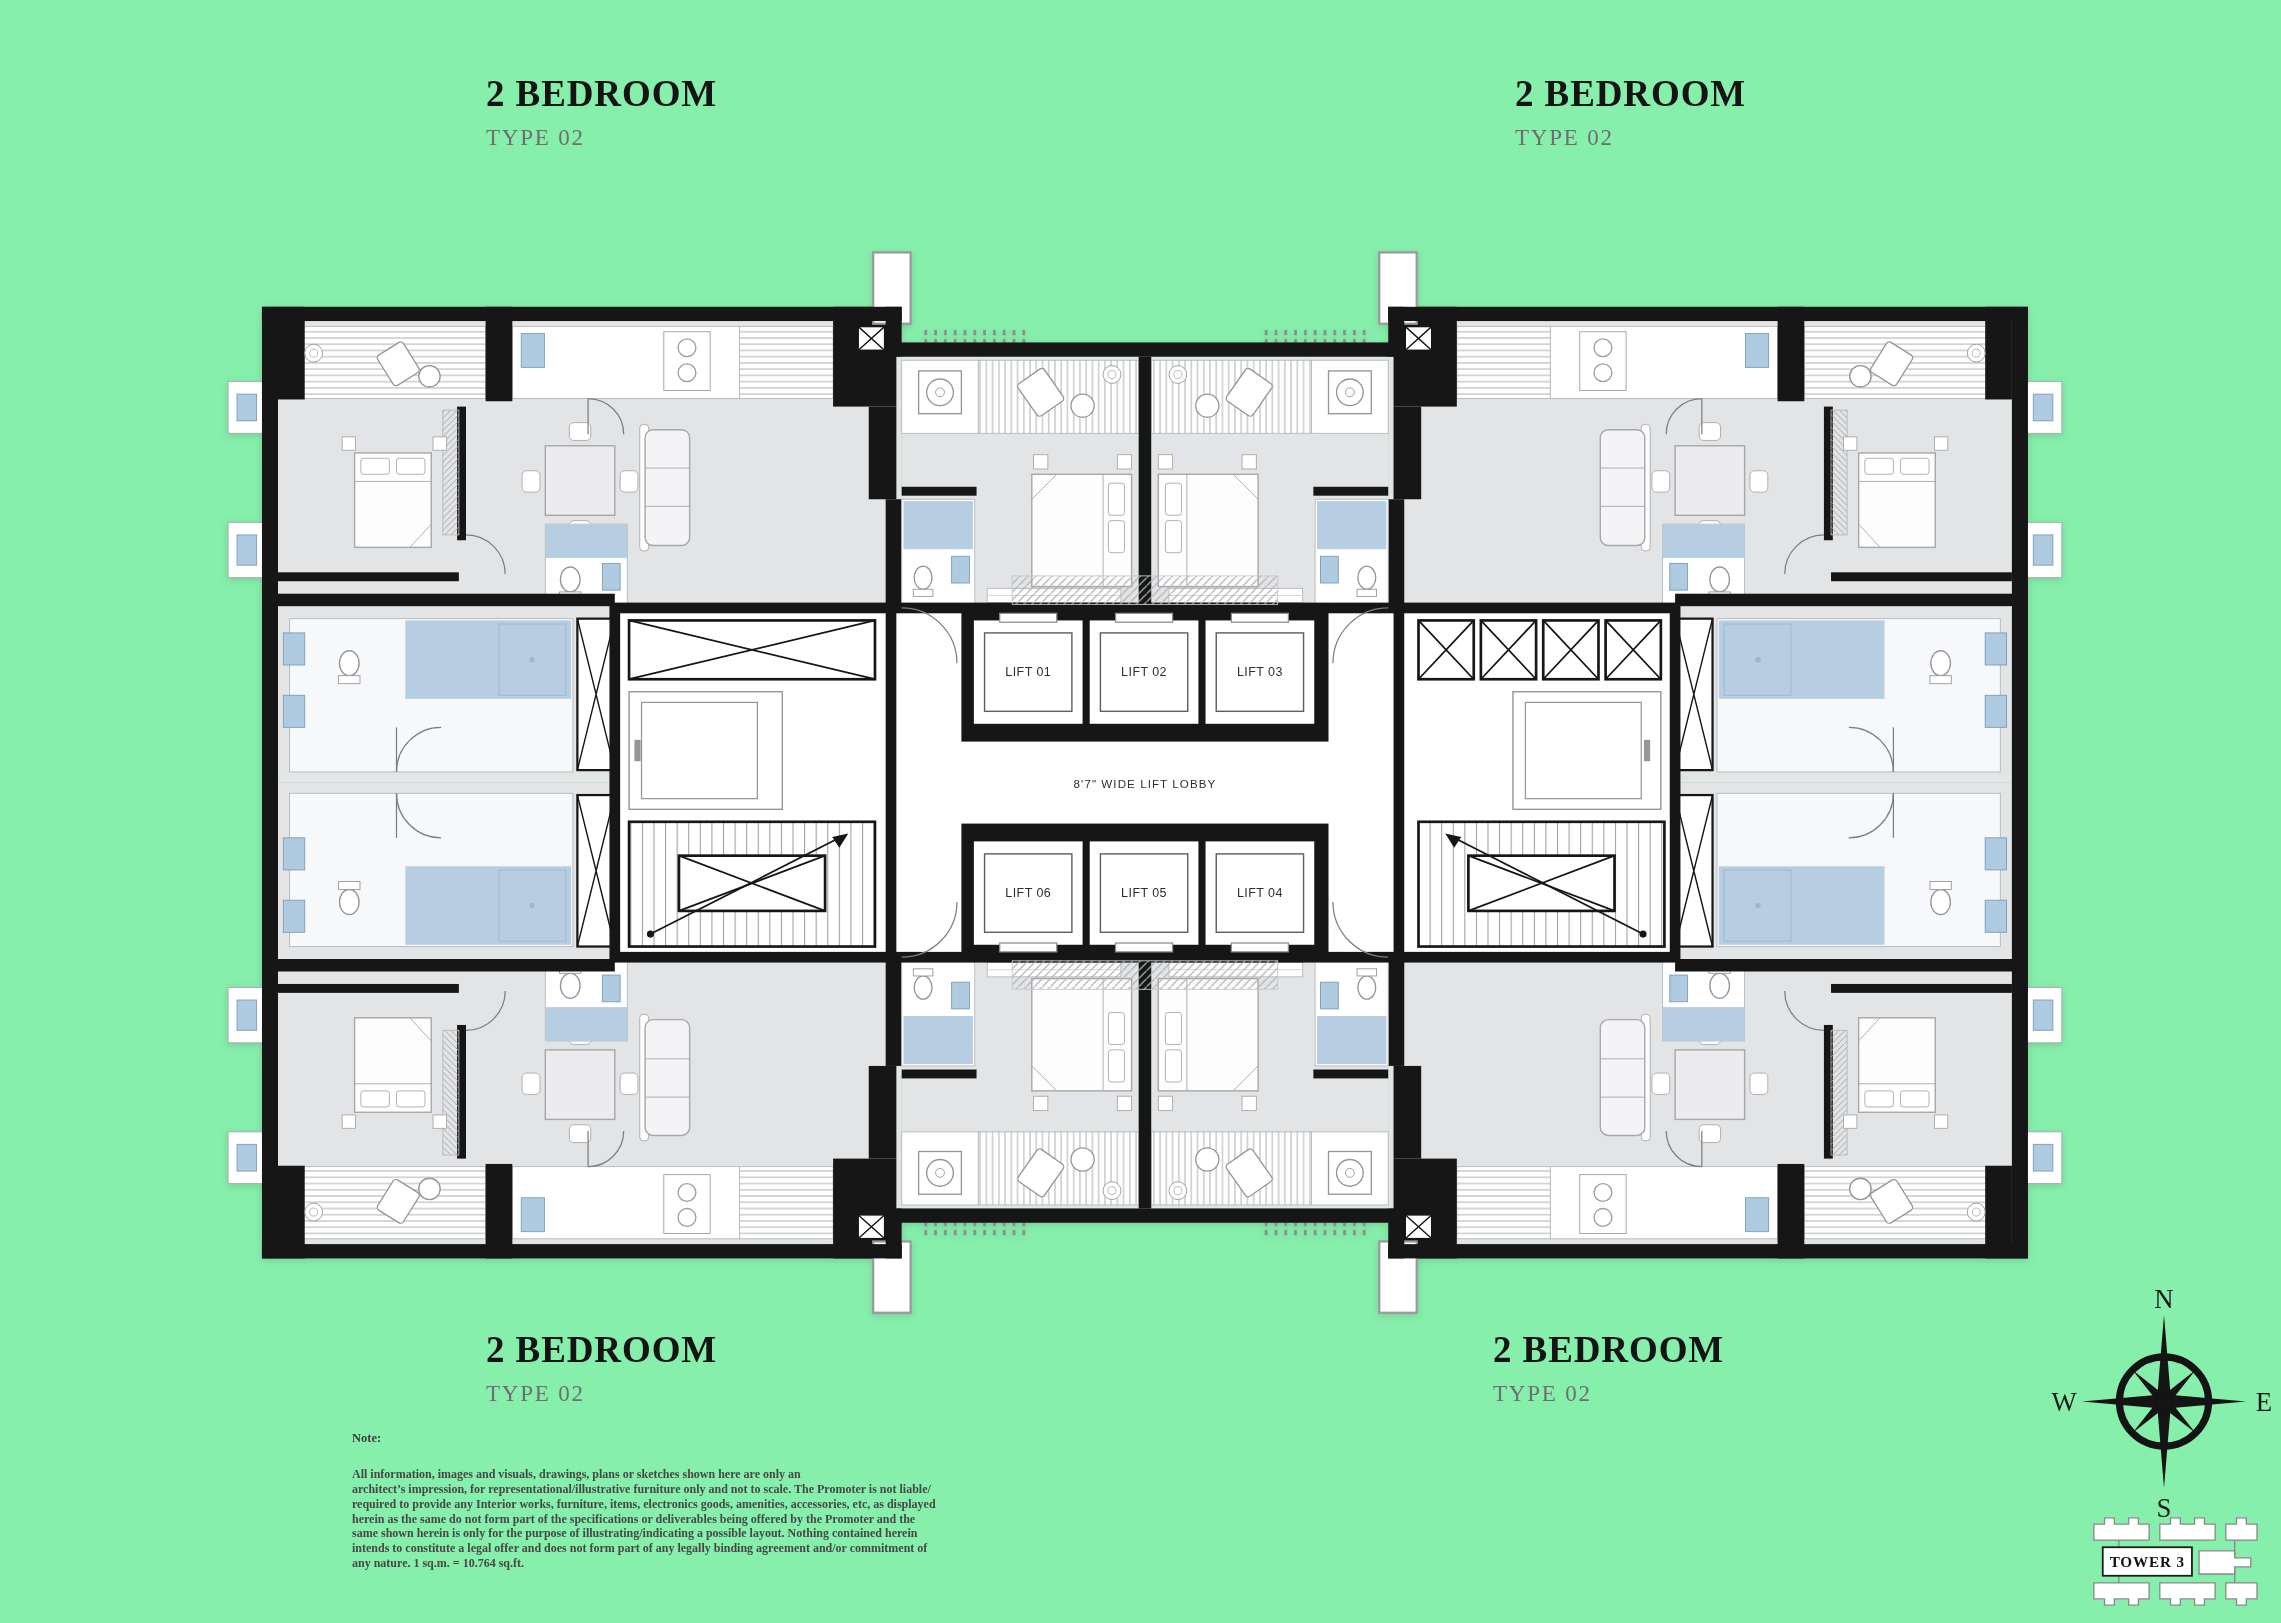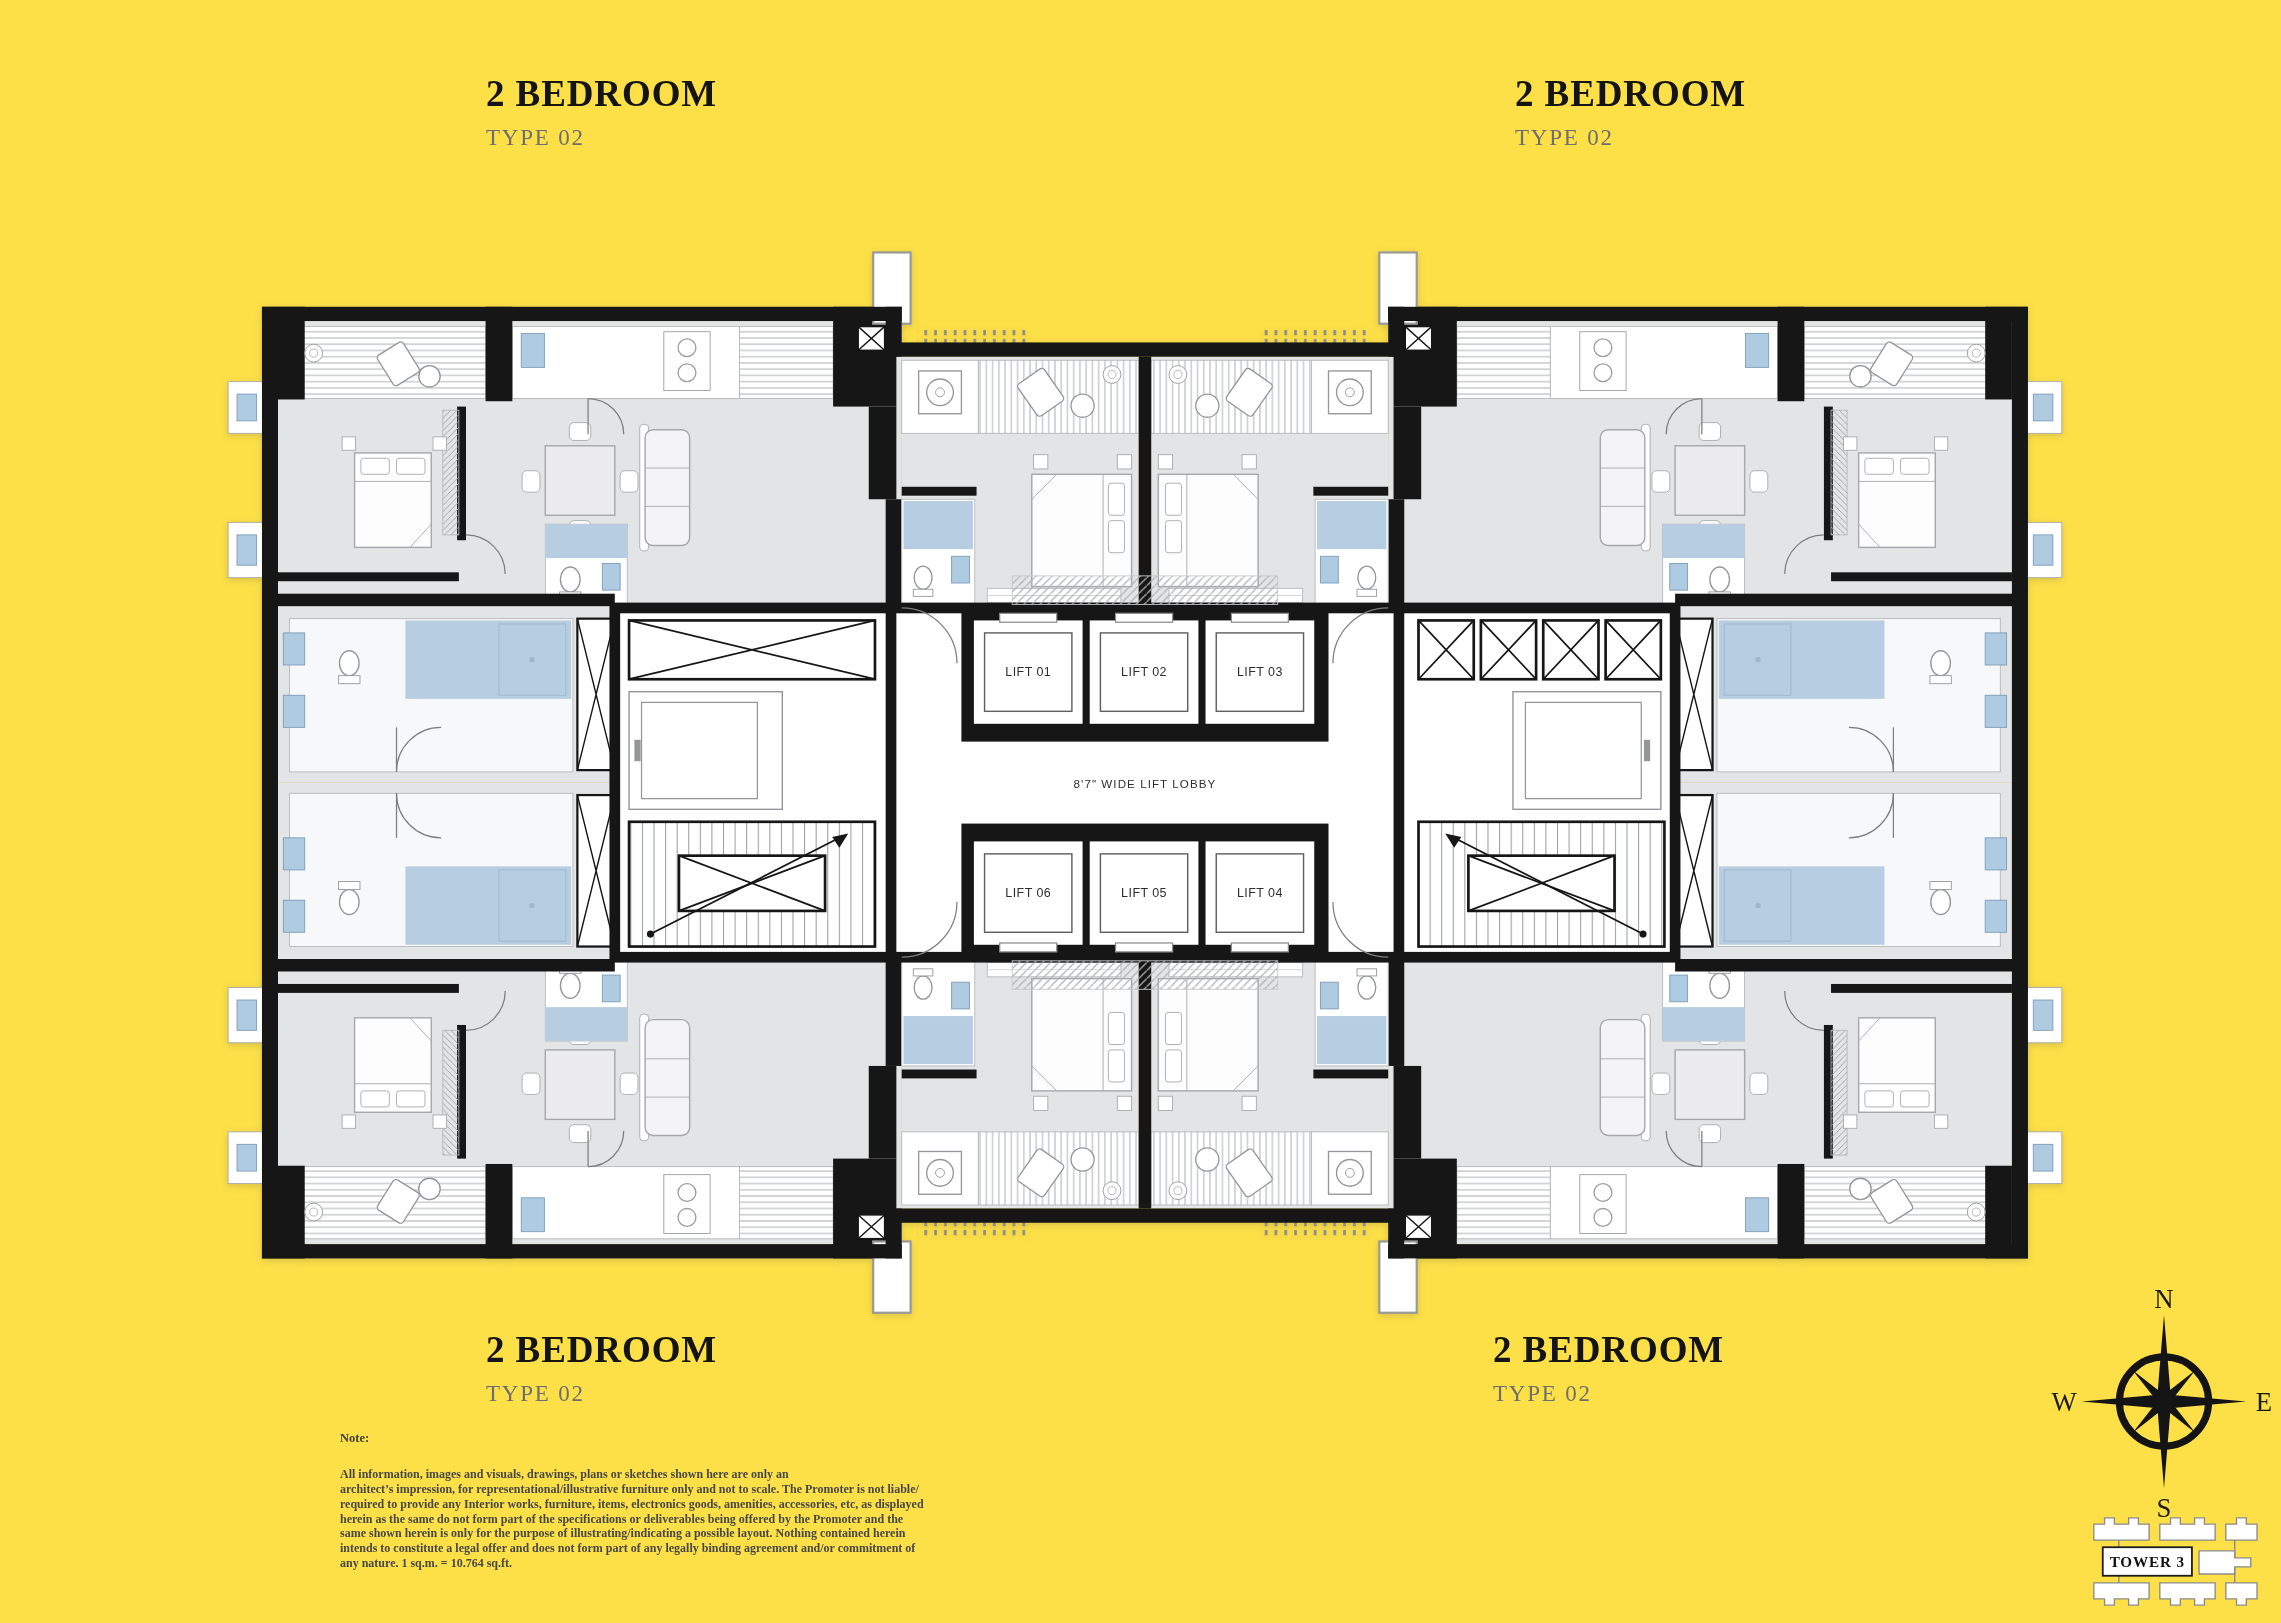--- a/index.html
+++ b/index.html
@@ -1,25 +1,25 @@
 <!DOCTYPE html>
 <html style="font-size:14.3px"><head>
 <meta charset="utf-8">
 <style>
   html,body{margin:0;padding:0;background:#fff;}
-  .page{position:relative;width:2281px;height:1624px;background:#fde047;overflow:hidden;
+  .page{position:relative;width:2281px;height:1624px;background:#86efac;overflow:hidden;
         font-family:"Liberation Serif", serif;}
   .unit-label{position:absolute;}
   .unit-title{font-weight:700;font-size:37px;letter-spacing:0.9px;color:#141414;line-height:1;}
   .unit-sub{font-size:23px;color:#6e6e6e;letter-spacing:1.8px;margin-top:14px;line-height:1;}
   .t-tl{left:486px;top:75px;}
   .t-tr{left:1515px;top:75px;}
   .t-bl{left:486px;top:1331px;}
   .t-br{left:1493px;top:1331px;}
-  .note{position:absolute;left:340px;top:1431px;width:588px;color:#474747;}
+  .note{position:absolute;left:352px;top:1431px;width:588px;color:#474747;}
   .note-head{font-weight:700;font-size:12.5px;color:#3f3f3f;margin-bottom:21.4px;}
   .note-line{font-weight:700;font-size:12px;line-height:14.7px;}
   .plan-svg{position:absolute;left:0;top:0;filter:drop-shadow(0 2.7px 3.6px rgba(80,80,80,.22));}
   .compass-svg{position:absolute;left:2048px;top:1281px;}
   .key-svg{position:absolute;left:2083px;top:1508px;}
   .compass-letter{font-family:"Liberation Serif",serif;font-size:30px;fill:#1a1a1a;}
   .lift-label{font-family:"Liberation Sans",sans-serif;font-size:14px;fill:#2e2e2e;letter-spacing:.5px;}
   .lobby-label{font-family:"Liberation Sans",sans-serif;font-size:13px;fill:#2e2e2e;letter-spacing:1.2px;}
   .tower-label{font-family:"Liberation Serif",serif;font-size:17px;font-weight:700;fill:#111;letter-spacing:1px;}
   .key{fill:#fff;stroke:#8a8a8a;stroke-width:1.5;}

